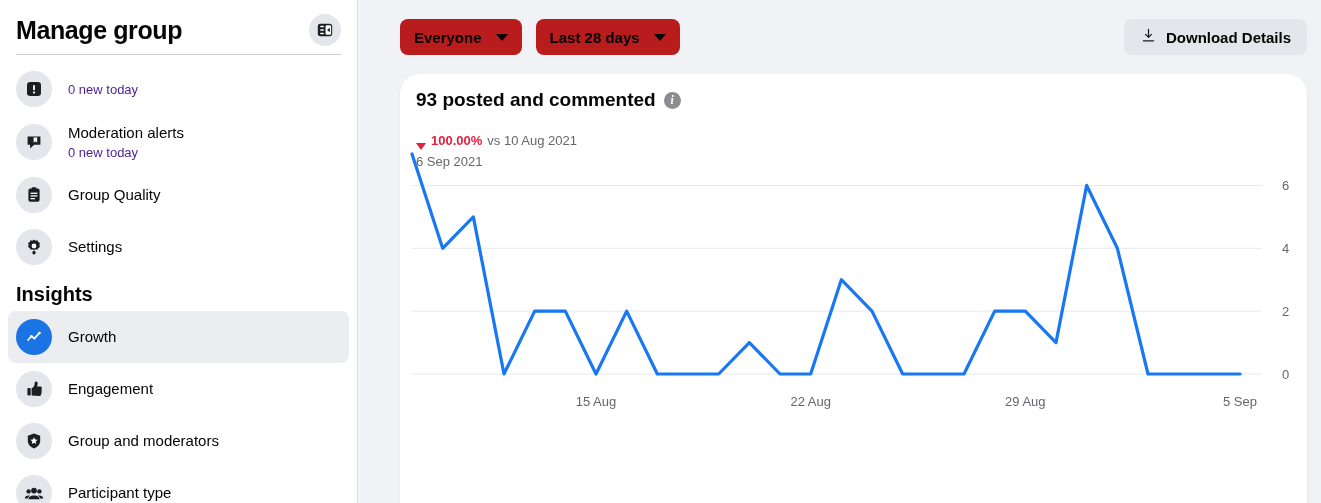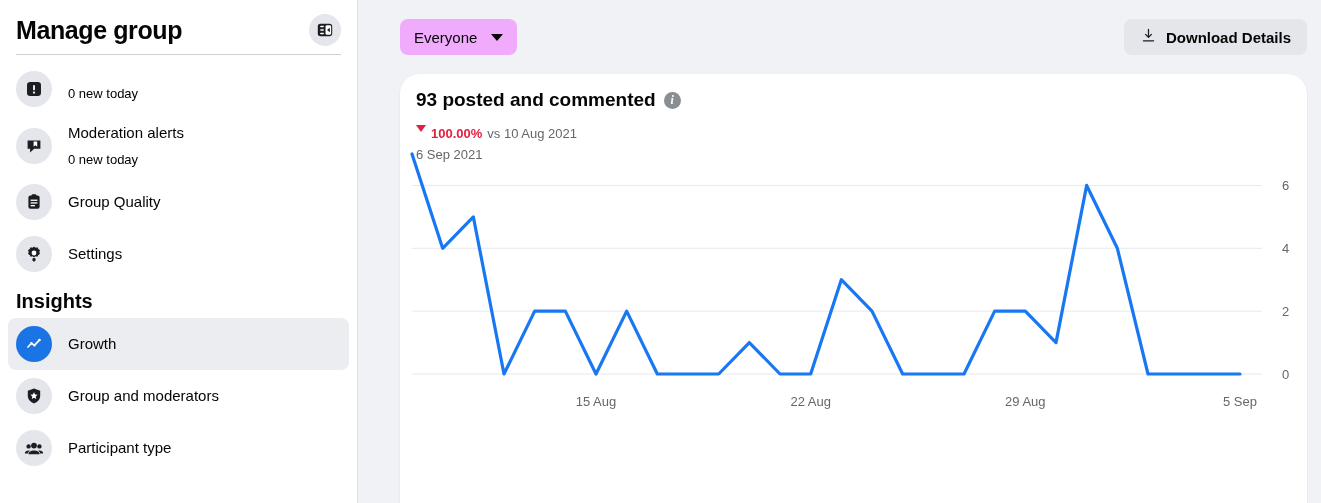--- a/index.html
+++ b/index.html
@@ -49,42 +49,42 @@
   }
   .sb-item.active { background: #ebedf0; }
   .sb-ico {
     width: 36px; height: 36px; border-radius: 50%;
     background: #e4e6eb; flex: 0 0 36px;
     display: flex; align-items: center; justify-content: center;
   }
   .sb-ico.blue { background: #1b74e4; }
   .sb-txt { display: flex; flex-direction: column; justify-content: center; }
   .sb-lbl { font-size: 15px; line-height: 20px; color: #050505; }
-  .sb-sub { font-size: 13px; line-height: 17px; color: #000000; margin-top: 8px; }
+  .sb-sub { font-size: 13px; line-height: 17px; color: #4c1d95; margin-top: 1px; }
   .sb-section {
     font-size: 20px; font-weight: 700; color: #050505;
     padding: 10px 16px 6px 16px; line-height: 22px;
   }
 
   
   .main {
     flex: 1 1 auto; height: 503px;
     background: #f0f2f5;
     padding: 18px 14px 0 42px;
     overflow: hidden;
     position: relative;
   }
   .toolbar {
     display: flex; align-items: center;
     height: 38px; margin-bottom: 18px;
   }
   .pill {
     height: 36px; border-radius: 8px; border: none;
-    background: #f0abfc; color: #050505;
-    font-family: inherit; font-size: 15px; font-weight: 400;
+    background: #b91c1c; color: #050505;
+    font-family: inherit; font-size: 15px; font-weight: 700;
     display: inline-flex; align-items: center; gap: 14px;
     padding: 0 14px; cursor: pointer; margin-right: 14px;
   }
   .caret {
     width: 0; height: 0; border-left: 6px solid transparent;
     border-right: 6px solid transparent; border-top: 7px solid #050505;
   }
   .spacer { flex: 1 1 auto; }
   .dl-btn {
     height: 36px; border-radius: 8px; border: none;
@@ -107,22 +107,22 @@
     font-size: 19px; font-weight: 700; line-height: 24px; color: #050505;
   }
   .info-ico {
     width: 17px; height: 17px; border-radius: 50%;
     background: #8a8d91; color: #ffffff;
     font-size: 12px; font-style: italic; font-weight: 700;
     display: inline-flex; align-items: center; justify-content: center;
     font-family: "Liberation Serif", serif; line-height: 1;
   }
   .card-h2 {
-    display: flex; align-items: flex-start; gap: 5px;
-    font-size: 13px; line-height: 18px; margin-top: 13px;
+    display: flex; align-items: flex-end; gap: 5px;
+    font-size: 13px; line-height: 18px; margin-top: 20px;
   }
   .tri-down {
     width: 0; height: 0; border-left: 5px solid transparent;
     border-right: 5px solid transparent; border-top: 7px solid #e41e3f;
   }
   .pct { color: #e41e3f; font-weight: 600; }
   .vs { color: #65676b; }
   .card-h3 { font-size: 13px; color: #65676b; line-height: 18px; margin-top: 3px; }
 
   .chart-wrap { position: absolute; left: 0; top: 66px; right: 0; bottom: 0; }
@@ -225,20 +225,31 @@
             <circle cx="7.4" cy="9.2" r="1.1" fill="#ffffff"></circle>
             <circle cx="10.4" cy="11.4" r="1.1" fill="#ffffff"></circle>
             <circle cx="15.4" cy="6" r="1.3" fill="#ffffff"></circle>
           </svg>
         </span>
         <span class="sb-txt">
           <span class="sb-lbl">Growth</span>
         </span>
       </div>
 
+      <div class="sb-item">
+        <span class="sb-ico">
+          <svg width="20" height="20" viewBox="0 0 20 20">
+            <rect x="3.4" y="9" width="3.3" height="7.4" rx="1" fill="#1c1e21"></rect>
+            <path d="M7.6 16.4 v-7.2 c2.2 -0.9 3 -2.6 3 -5 c0 -1.1 0.7 -1.6 1.5 -1.6 c0.9 0 1.6 0.7 1.6 1.9 c0 1.1 -0.4 2.2 -0.7 2.9 h3.2 c1 0 1.7 0.7 1.7 1.6 c0 0.9 -0.6 1.4 -0.6 1.4 c0.5 0.3 0.7 0.8 0.6 1.4 c-0.1 0.6 -0.6 1 -0.6 1 c0.4 0.4 0.5 0.9 0.3 1.4 c-0.2 0.5 -0.6 0.8 -0.6 0.8 c0.2 0.4 0.2 0.9 -0.1 1.3 c-0.3 0.4 -0.8 0.6 -1.4 0.6 z" fill="#1c1e21"></path>
+          </svg>
+        </span>
+        <span class="sb-txt">
+          <span class="sb-lbl">Engagement</span>
+        </span>
+      </div>
 
       <div class="sb-item">
         <span class="sb-ico">
           <svg width="20" height="20" viewBox="0 0 20 20">
             <path d="M10 2.6 l6.2 2.2 v5 c0 3.6 -2.6 6.4 -6.2 7.6 c-3.6 -1.2 -6.2 -4 -6.2 -7.6 v-5 z" fill="#1c1e21"></path>
             <path d="M10 6.2 l1.1 2.3 l2.5 0.3 l-1.9 1.7 l0.5 2.5 l-2.2 -1.3 l-2.2 1.3 l0.5 -2.5 l-1.9 -1.7 l2.5 -0.3 z" fill="#ffffff"></path>
           </svg>
         </span>
         <span class="sb-txt">
           <span class="sb-lbl">Group and moderators</span>
@@ -261,20 +272,24 @@
         </span>
       </div>
     </div>
   </aside>
 
   <main class="main">
 
     <div class="toolbar">
       <button class="pill">
         <span>Everyone</span>
+        <span class="caret"></span>
+      </button>
+      <button class="pill">
+        <span>Last 28 days</span>
         <span class="caret"></span>
       </button>
       <span class="spacer"></span>
       <button class="dl-btn">
         <span>
           <svg width="17" height="17" viewBox="0 0 18 18">
             <path d="M9 2.4 v8.2 M5.9 7.8 L9 11 l3.1 -3.2 M3.6 14.6 h10.8" fill="none" stroke="#1c1e21" stroke-width="1.35" stroke-linecap="round" stroke-linejoin="round"></path>
           </svg>
         </span>
         <span>Download Details</span>

